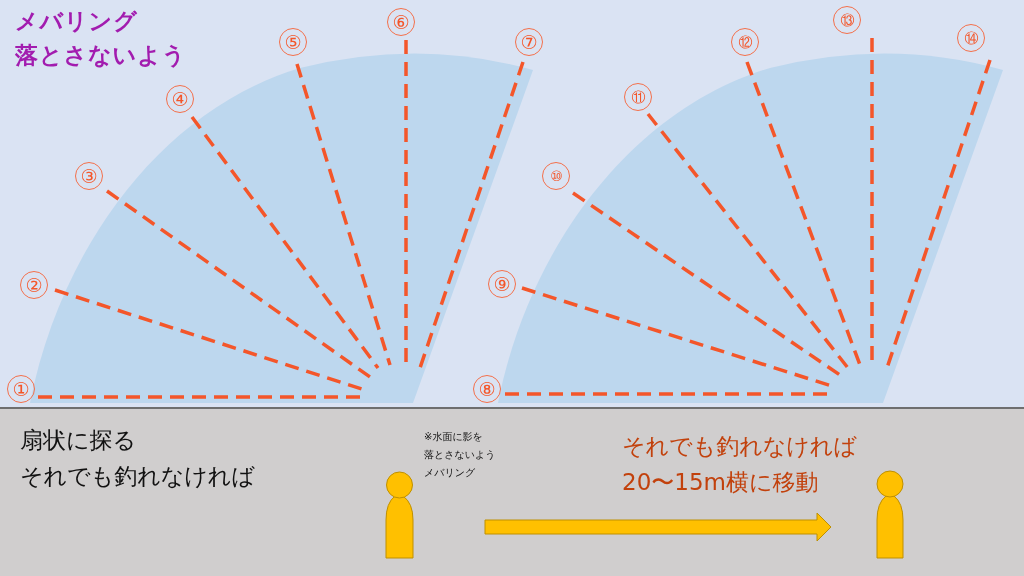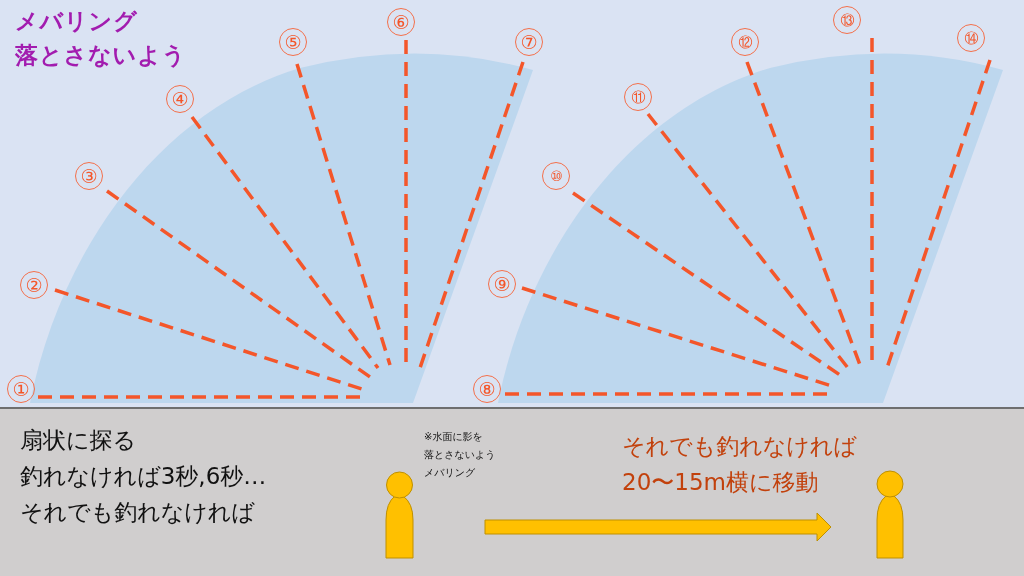--- a/index.html
+++ b/index.html
@@ -73,21 +73,20 @@
 <div class="label" style="left:473px;top:375px;">⑧</div>
 <div class="label" style="left:488px;top:270px;">⑨</div>
 <div class="label two" style="left:542px;top:162px;">⑩</div>
 <div class="label two" style="left:624px;top:83px;">⑪</div>
 <div class="label two" style="left:731px;top:28px;">⑫</div>
 <div class="label two" style="left:833px;top:6px;">⑬</div>
 <div class="label two" style="left:957px;top:24px;">⑭</div>
 
 <div class="text-left">
   <div>扇状に探る</div>
-  <div>釣れなければ3秒,6秒…</div>
   <div>それでも釣れなければ</div>
 </div>
 
 <div class="note">
   <div>※水面に影を</div>
   <div>落とさないよう</div>
   <div>メバリング</div>
 </div>
 
 <div class="text-right">

